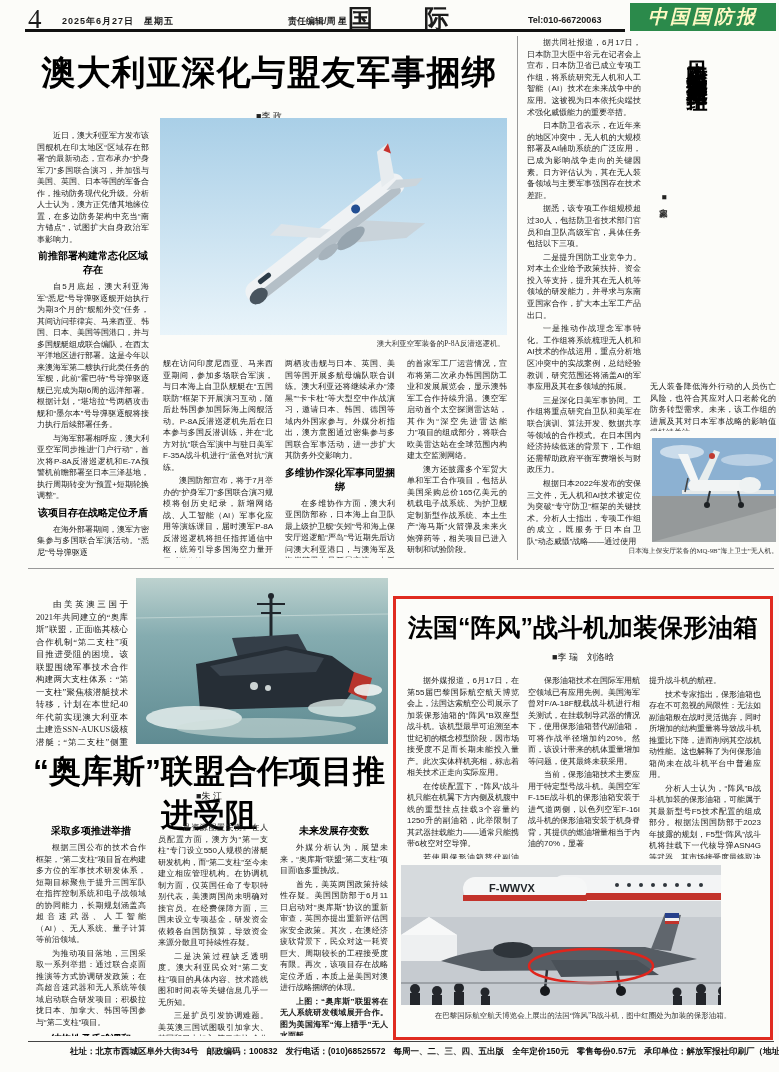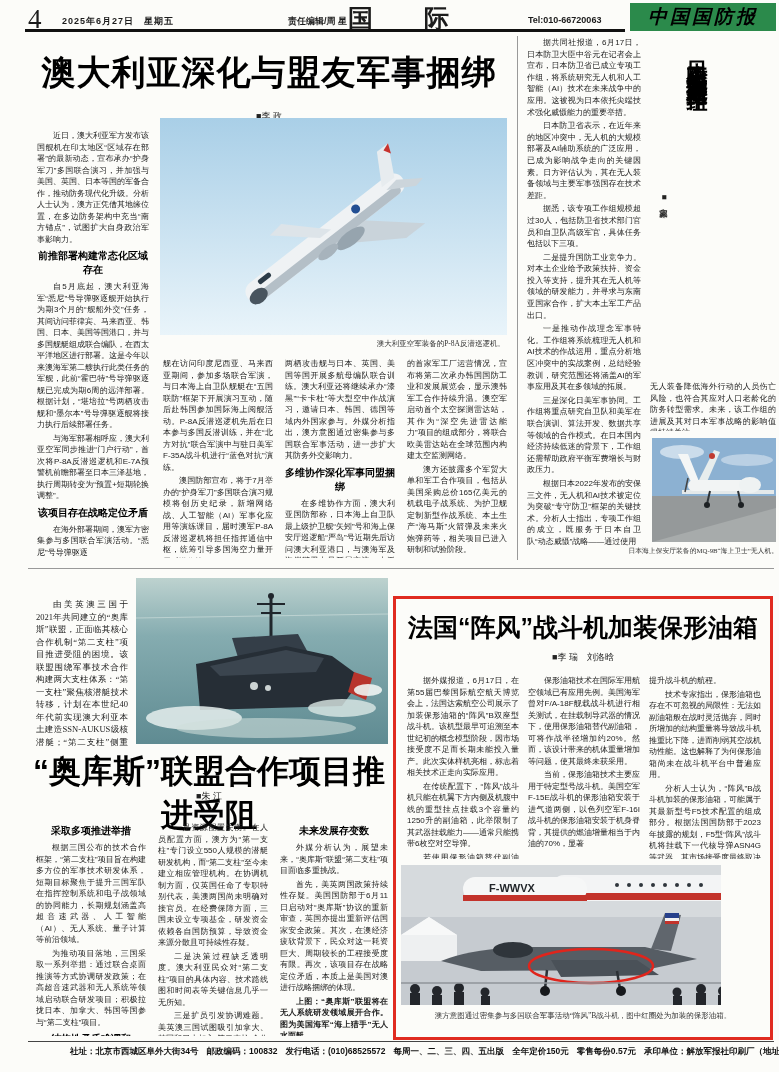--- a/index.html
+++ b/index.html
@@ -6,21 +6,21 @@
   .page{position:relative;width:779px;height:1072px;background:#fcfcf9;overflow:hidden;
         font-family:"Liberation Sans","DejaVu Sans",sans-serif;color:#1b1b1b;}
   
   .pagenum{position:absolute;left:28px;top:4px;font-family:"Liberation Serif",serif;font-size:27px;}
   .hdate{position:absolute;left:62px;top:15px;font-size:9px;font-weight:bold;letter-spacing:1px;}
   .heditor{position:absolute;left:288px;top:15px;font-size:9px;font-weight:bold;}
   .hsection{position:absolute;left:348px;top:2px;width:130px;font-size:25px;font-weight:bold;letter-spacing:22px;text-indent:0;}
   .htel{position:absolute;left:528px;top:15px;font-size:9px;font-weight:bold;text-align:center;}
   .hrule{position:absolute;left:25px;top:29px;width:600px;height:3px;background:#111;}
   .masthead{position:absolute;left:630px;top:3px;width:146px;height:28px;background:#2b8a4b;
-            color:#000000;display:flex;align-items:center;justify-content:center;
+            color:#fef9c3;display:flex;align-items:center;justify-content:center;
             font-family:"Liberation Serif",serif;font-style:italic;font-weight:bold;font-size:19px;letter-spacing:3px;}
   
   .col{position:absolute;font-size:8px;line-height:11.5px;text-align:justify;overflow:hidden;color:#222;}
   .col p{margin:0 0 2px;text-indent:2em;}
   .col p.noind{text-indent:0;}
   .sub{font-weight:bold;font-size:10px;line-height:14px;text-align:center;text-indent:0;margin:4px 0;color:#000;}
   .byline{position:absolute;text-align:center;font-size:9px;color:#222;}
   .cap{position:absolute;font-size:7.5px;color:#333;font-family:"Liberation Serif",serif;}
   .vrule{position:absolute;width:1px;background:#999;}
   .hline{position:absolute;height:1px;background:#999;}
@@ -276,21 +276,21 @@
           <circle cx="346" cy="123" r="5"></circle>
             <rect x="341" y="127" width="10" height="13"></rect>
           <circle cx="84" cy="127" r="4.5"></circle>
             <rect x="80" y="131" width="9" height="9"></rect>
           <circle cx="276" cy="127" r="4.5"></circle>
             <rect x="272" y="131" width="9" height="9"></rect>
         </g>
         <line x1="0" y1="118" x2="364" y2="118" stroke="#8f959a" stroke-width="1.5"></line>
       </svg>
     </div>
-    <div class="cap" style="left:0;top:412px;width:374px;text-align:center;">澳方意图通过密集参与多国联合军事活动“阵风”B战斗机，图中红圈处为加装的保形油箱。</div>
+    <div class="cap" style="left:0;top:412px;width:374px;text-align:center;">在巴黎国际航空航天博览会上展出的法国“阵风”B战斗机，图中红圈处为加装的保形油箱。</div>
   </div>
 
   <div class="frule"></div>
   <div class="footer">
     <span>社址：北京市西城区阜外大街34号</span>
     <span>邮政编码：100832</span>
     <span>发行电话：(010)68525572</span>
     <span>每周一、二、三、四、五出版</span>
     <span>全年定价150元</span>
     <span>零售每份0.57元</span>

